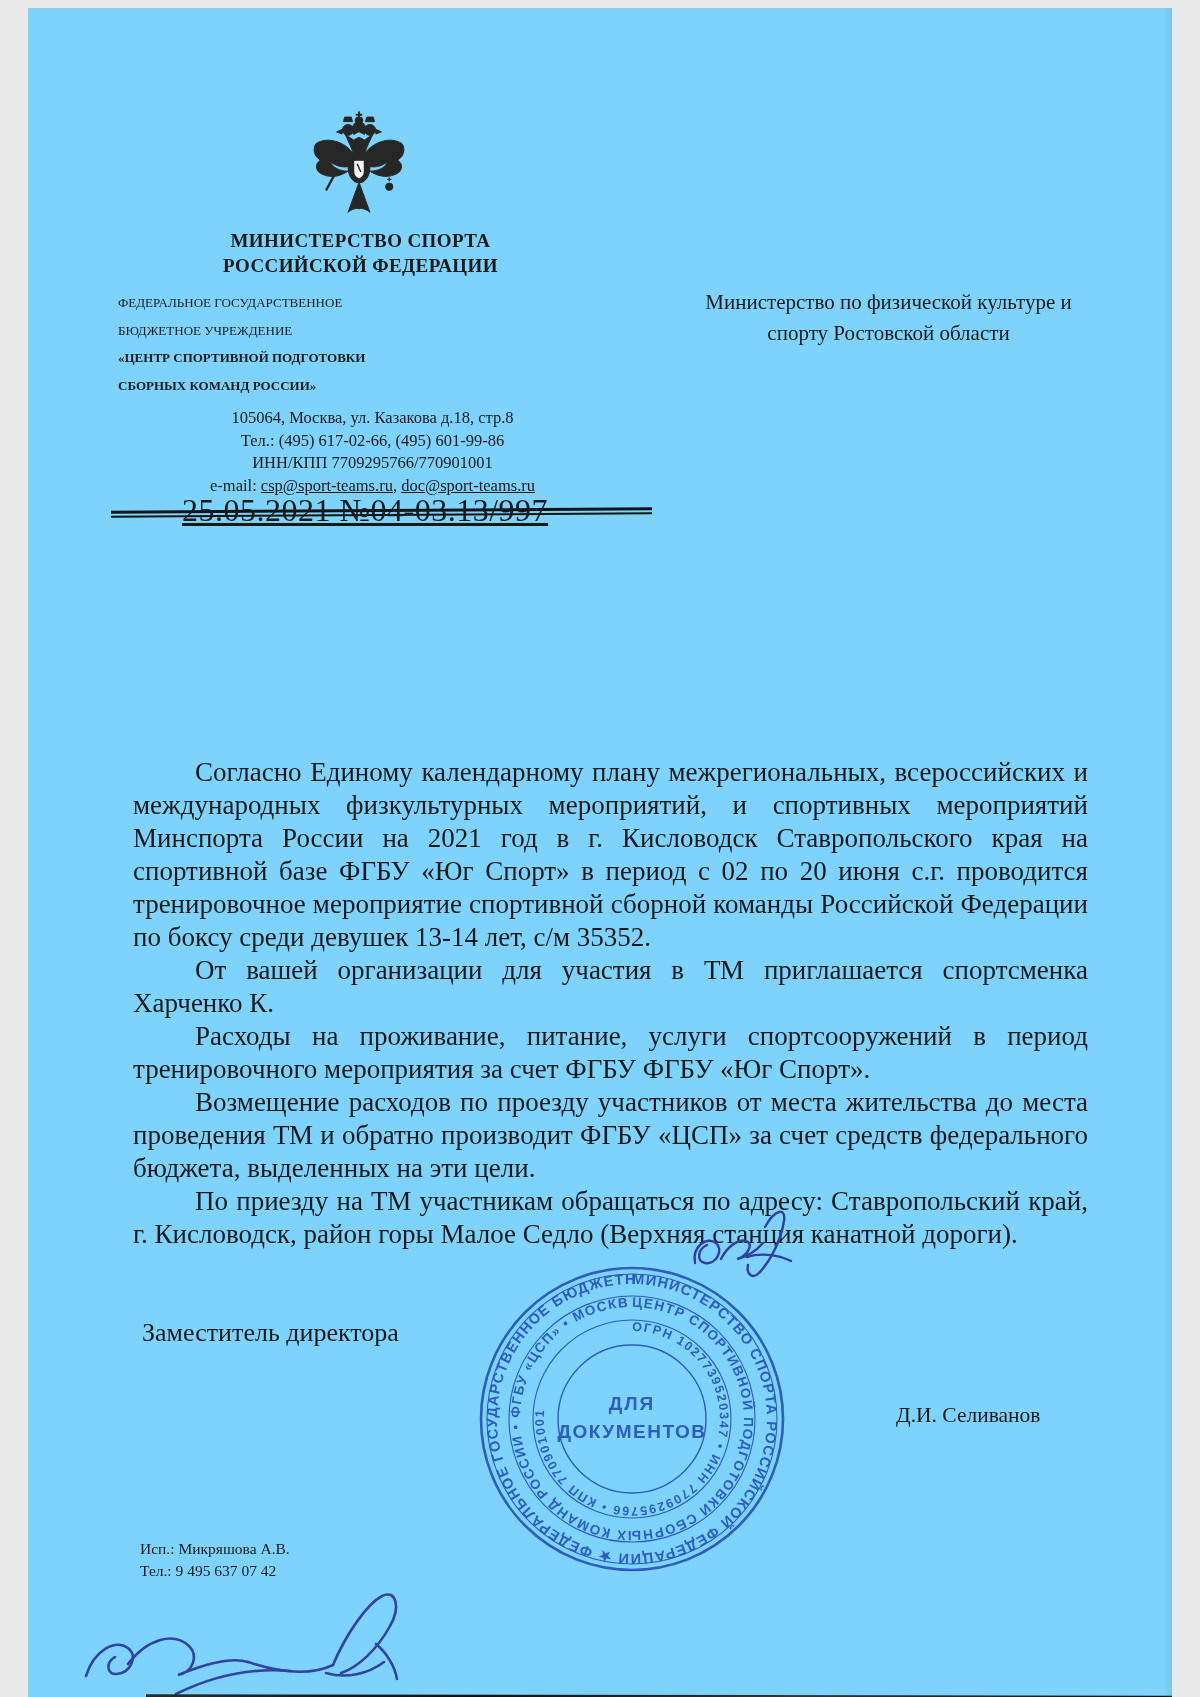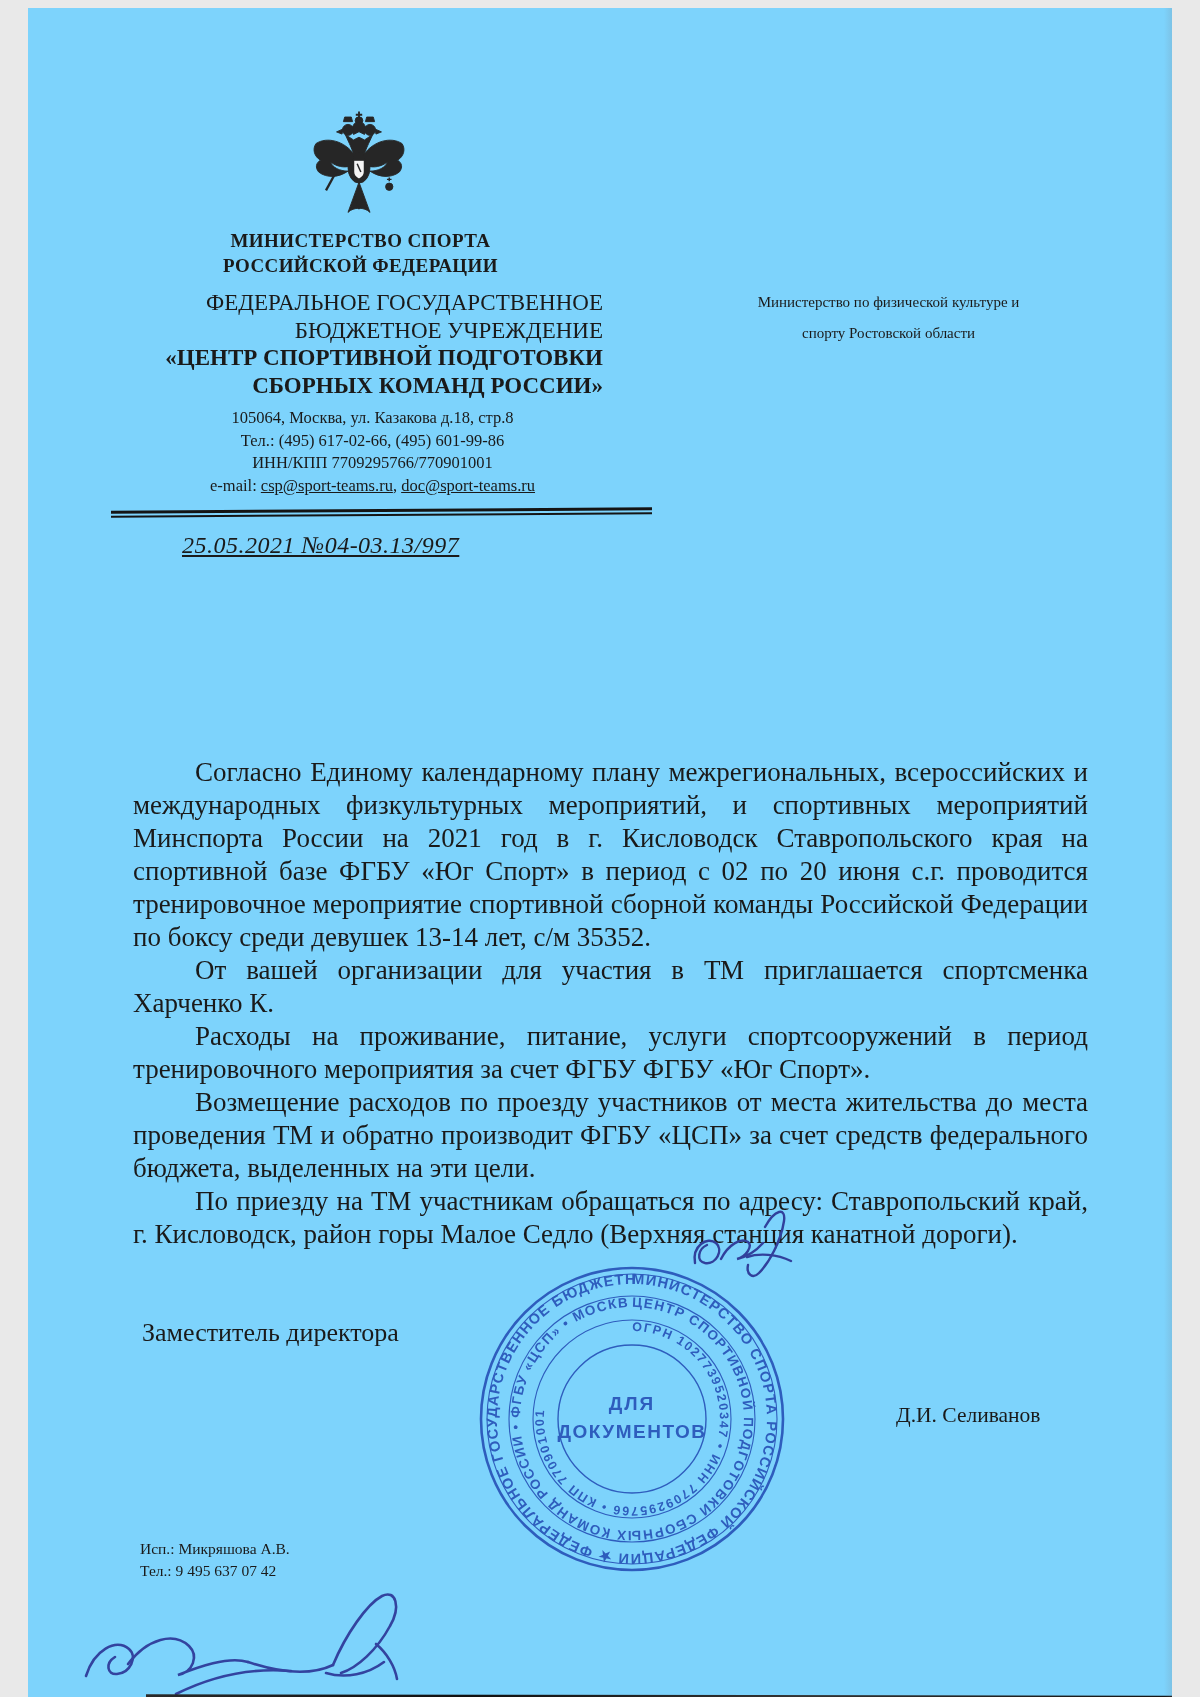--- a/index.html
+++ b/index.html
@@ -14,38 +14,38 @@
   }
   
   .emblem{position:absolute;left:276px;top:100px;width:110px;height:118px;}
   .ministry{
     position:absolute;left:95px;top:220px;width:475px;
     text-align:center;font-weight:bold;font-size:19px;line-height:25px;
     letter-spacing:.4px;
   }
   .org{
     position:absolute;left:90px;top:281px;width:485px;
-    text-align:right;font-size:23px;line-height:27.5px;
+    text-align:left;font-size:13px;line-height:27.5px;
   }
   .org .bold{font-weight:bold;}
   .contact{
     position:absolute;left:102px;top:399px;width:485px;
     text-align:center;font-size:16.5px;line-height:22.5px;
   }
   .u{text-decoration:underline;}
   .sep{position:absolute;left:83px;top:501px;width:541px;transform:rotate(-.35deg);}
   .sep .l1{height:3px;background:#141414;}
   .sep .l2{height:2px;background:#141414;margin-top:2px;}
   .refnum{
-    position:absolute;left:154px;top:524px;
-    font-size:24px;text-decoration:underline;letter-spacing:.5px;font-style:italic;
+    position:absolute;left:154px;top:484px;
+    font-size:32px;text-decoration:underline;letter-spacing:.5px;
   }
   .recipient{
     position:absolute;left:608px;top:279px;width:505px;
-    text-align:center;font-size:15px;line-height:31px;
+    text-align:center;font-size:21px;line-height:31px;
   }
   
   .letter-body{
     position:absolute;left:105px;top:748px;width:955px;
     font-size:27px;line-height:33px;text-align:justify;
   }
   .letter-body p{margin:0;text-indent:62px;}
   
   .sig-position{position:absolute;left:114px;top:1310px;font-size:26px;}
   .sig-name{position:absolute;left:868px;top:1395px;font-size:21.5px;}

